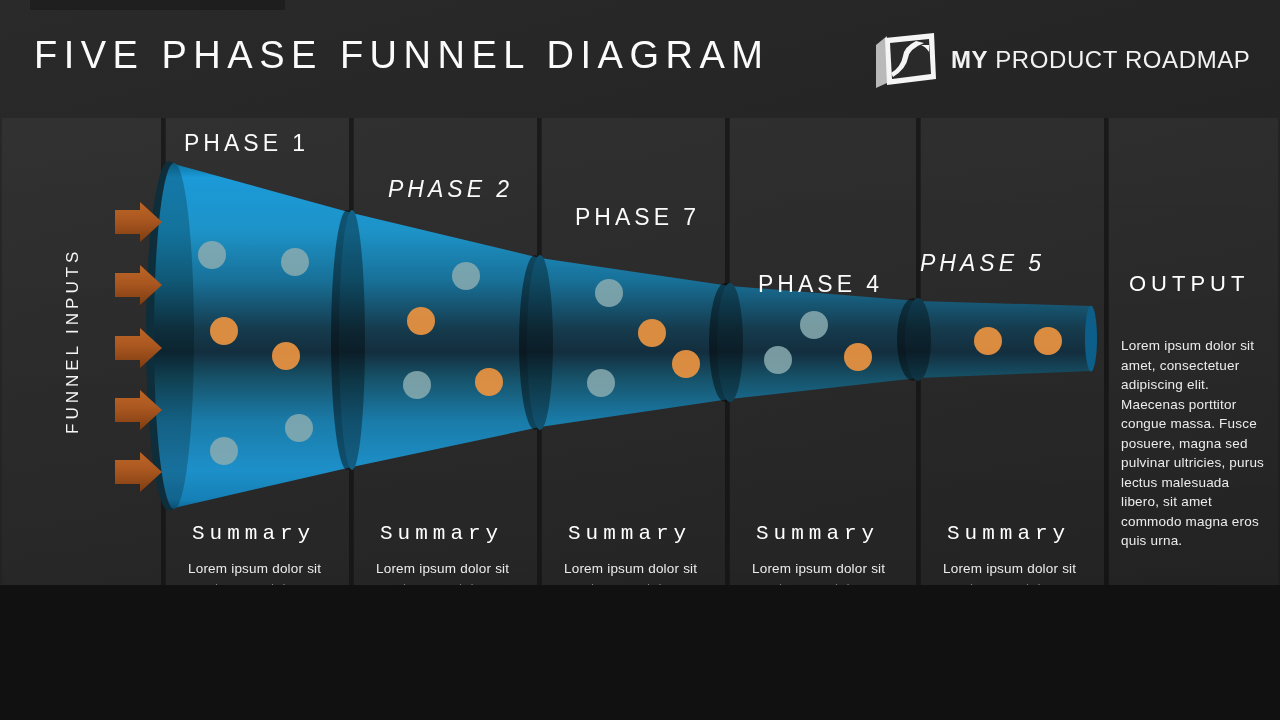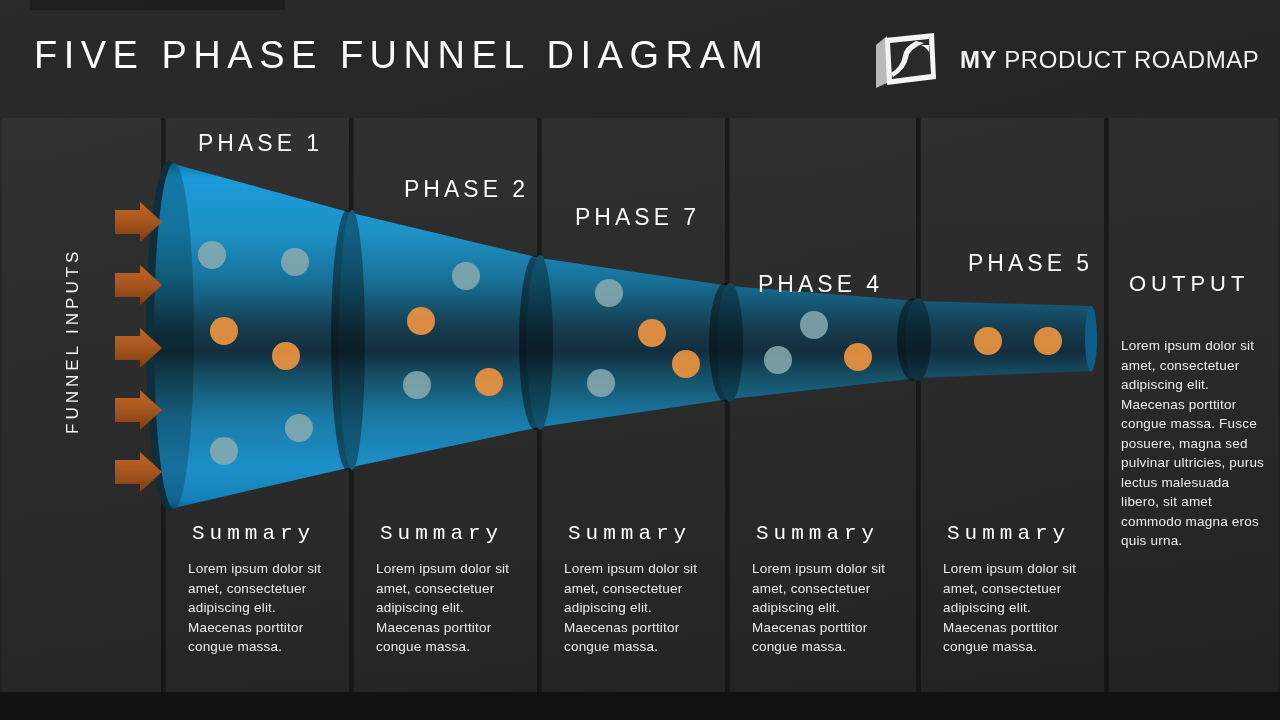--- a/index.html
+++ b/index.html
@@ -1,30 +1,30 @@
 <!DOCTYPE html>
 <html><head>
 <meta charset="utf-8">
 <style>
   html,body{margin:0;padding:0;background:#111;}
   .slide{
-    position:relative;width:1280px;height:692px;overflow:hidden;
+    position:relative;width:1280px;height:585px;overflow:hidden;
     background:linear-gradient(165deg,#2a2a2a 0%,#262626 30%,#232323 60%,#1e1e1e 100%);
     font-family:"Liberation Sans","DejaVu Sans",sans-serif;
     -webkit-font-smoothing:antialiased;
   }
   .bg-panel{position:absolute;top:118px;bottom:0;background:linear-gradient(180deg,rgba(255,255,255,0.045),rgba(255,255,255,0.02));}
   .bg-gap{position:absolute;top:118px;bottom:0;width:5px;background:rgba(0,0,0,0.30);}
   .top-notch{position:absolute;left:30px;top:0;width:255px;height:10px;background:rgba(0,0,0,0.25);}
   .title{
     position:absolute;left:34px;top:34px;font-size:38px;letter-spacing:6.5px;
     color:#fbfbfb;font-weight:400;white-space:nowrap;
   }
   .brand{position:absolute;left:872px;top:28px;height:64px;display:flex;align-items:center;}
-  .brand-text{margin-left:22px;font-size:24px;color:#f2f2f2;letter-spacing:0.6px;white-space:nowrap;}
+  .brand-text{margin-left:13px;font-size:24px;color:#f2f2f2;letter-spacing:0.6px;white-space:nowrap;}
   .brand-text b{font-weight:700;margin-right:7px;}
   .inputs-label{
     position:absolute;left:60px;top:228px;height:226px;width:26px;
     writing-mode:vertical-rl;transform:rotate(180deg);
     display:flex;align-items:center;justify-content:center;
     font-size:17px;letter-spacing:4px;color:#f5f5f5;white-space:nowrap;
   }
   .funnel-svg{position:absolute;left:0;top:0;width:1280px;height:720px;}
   .phase-label{position:absolute;font-size:23px;letter-spacing:4px;color:#fafafa;white-space:nowrap;}
   .summary-heading{position:absolute;font-size:21px;letter-spacing:5px;color:#ffffff;white-space:nowrap;font-family:Liberation Mono, monospace;}
@@ -156,33 +156,33 @@
       <circle cx="686" cy="364" r="14" fill="#eb9440" opacity="0.92"></circle>
       <circle cx="601" cy="383" r="14" fill="#8aacb0" opacity="0.85"></circle>
       <circle cx="814" cy="325" r="14" fill="#8aacb0" opacity="0.85"></circle>
       <circle cx="778" cy="360" r="14" fill="#8aacb0" opacity="0.85"></circle>
       <circle cx="858" cy="357" r="14" fill="#eb9440" opacity="0.92"></circle>
       <circle cx="988" cy="341" r="14" fill="#eb9440" opacity="0.92"></circle>
       <circle cx="1048" cy="341" r="14" fill="#eb9440" opacity="0.92"></circle>
     </svg>
 
   <div>
-      <div class="phase-label" style="left: 198px; top: 130px;">PHASE 1</div>
+      <div class="phase-label" style="left: 184px; top: 130px;">PHASE 1</div>
       <div class="summary-heading" style="left: 192px; top: 522px;">Summary</div>
       <div class="summary-body" style="left: 188px; top: 559px;">Lorem ipsum dolor sit amet, consectetuer adipiscing elit. Maecenas porttitor congue massa.</div>
-      <div class="phase-label" style="left: 404px; top: 176px;">PHASE 2</div>
+      <div class="phase-label" style="left: 388px; top: 176px; font-style: italic;">PHASE 2</div>
       <div class="summary-heading" style="left: 380px; top: 522px;">Summary</div>
       <div class="summary-body" style="left: 376px; top: 559px;">Lorem ipsum dolor sit amet, consectetuer adipiscing elit. Maecenas porttitor congue massa.</div>
       <div class="phase-label" style="left: 575px; top: 204px;">PHASE 7</div>
       <div class="summary-heading" style="left: 568px; top: 522px;">Summary</div>
       <div class="summary-body" style="left: 564px; top: 559px;">Lorem ipsum dolor sit amet, consectetuer adipiscing elit. Maecenas porttitor congue massa.</div>
       <div class="phase-label" style="left: 758px; top: 231px; margin-top: 40px;">PHASE 4</div>
       <div class="summary-heading" style="left: 756px; top: 522px;">Summary</div>
       <div class="summary-body" style="left: 752px; top: 559px;">Lorem ipsum dolor sit amet, consectetuer adipiscing elit. Maecenas porttitor congue massa.</div>
-      <div class="phase-label" style="left: 968px; top: 250px;">PHASE 5</div>
+      <div class="phase-label" style="left: 920px; top: 250px; font-style: italic;">PHASE 5</div>
       <div class="summary-heading" style="left: 947px; top: 522px;">Summary</div>
       <div class="summary-body" style="left: 943px; top: 559px;">Lorem ipsum dolor sit amet, consectetuer adipiscing elit. Maecenas porttitor congue massa.</div>
     </div>
 
   <div class="output-heading">OUTPUT</div>
   <div class="output-body">
     <p>Lorem ipsum dolor sit amet, consectetuer adipiscing elit. Maecenas porttitor congue massa. Fusce posuere, magna sed pulvinar ultricies, purus lectus malesuada libero, sit amet commodo magna eros quis urna.</p>
   </div>
 
 </div>

